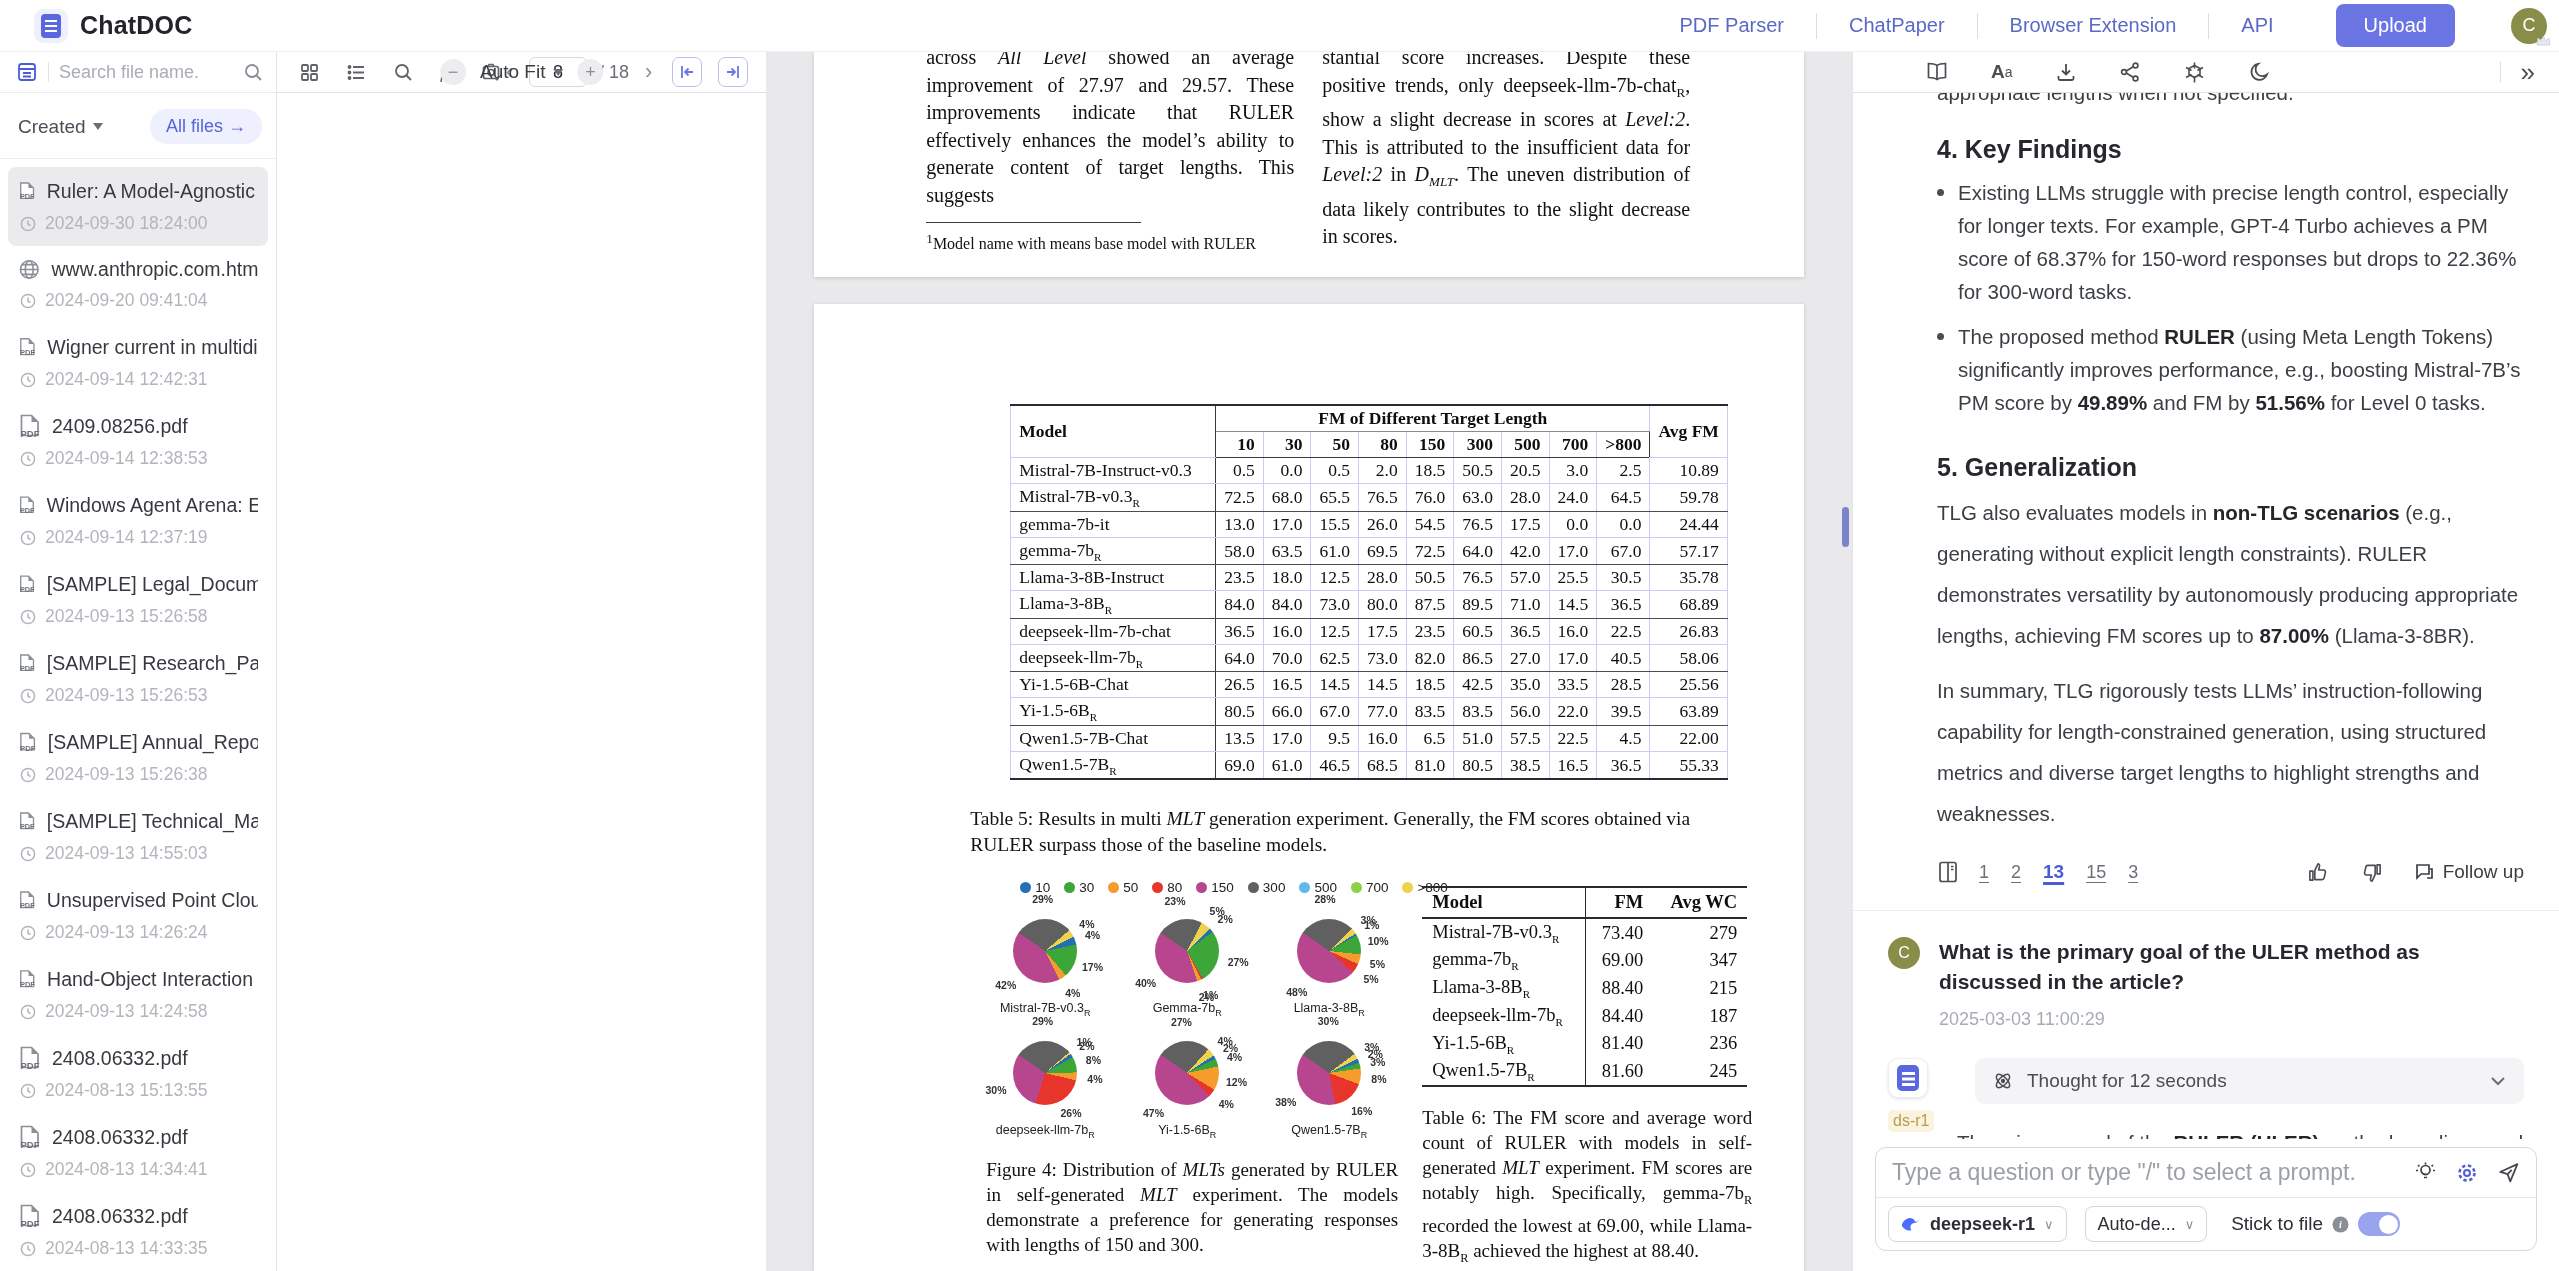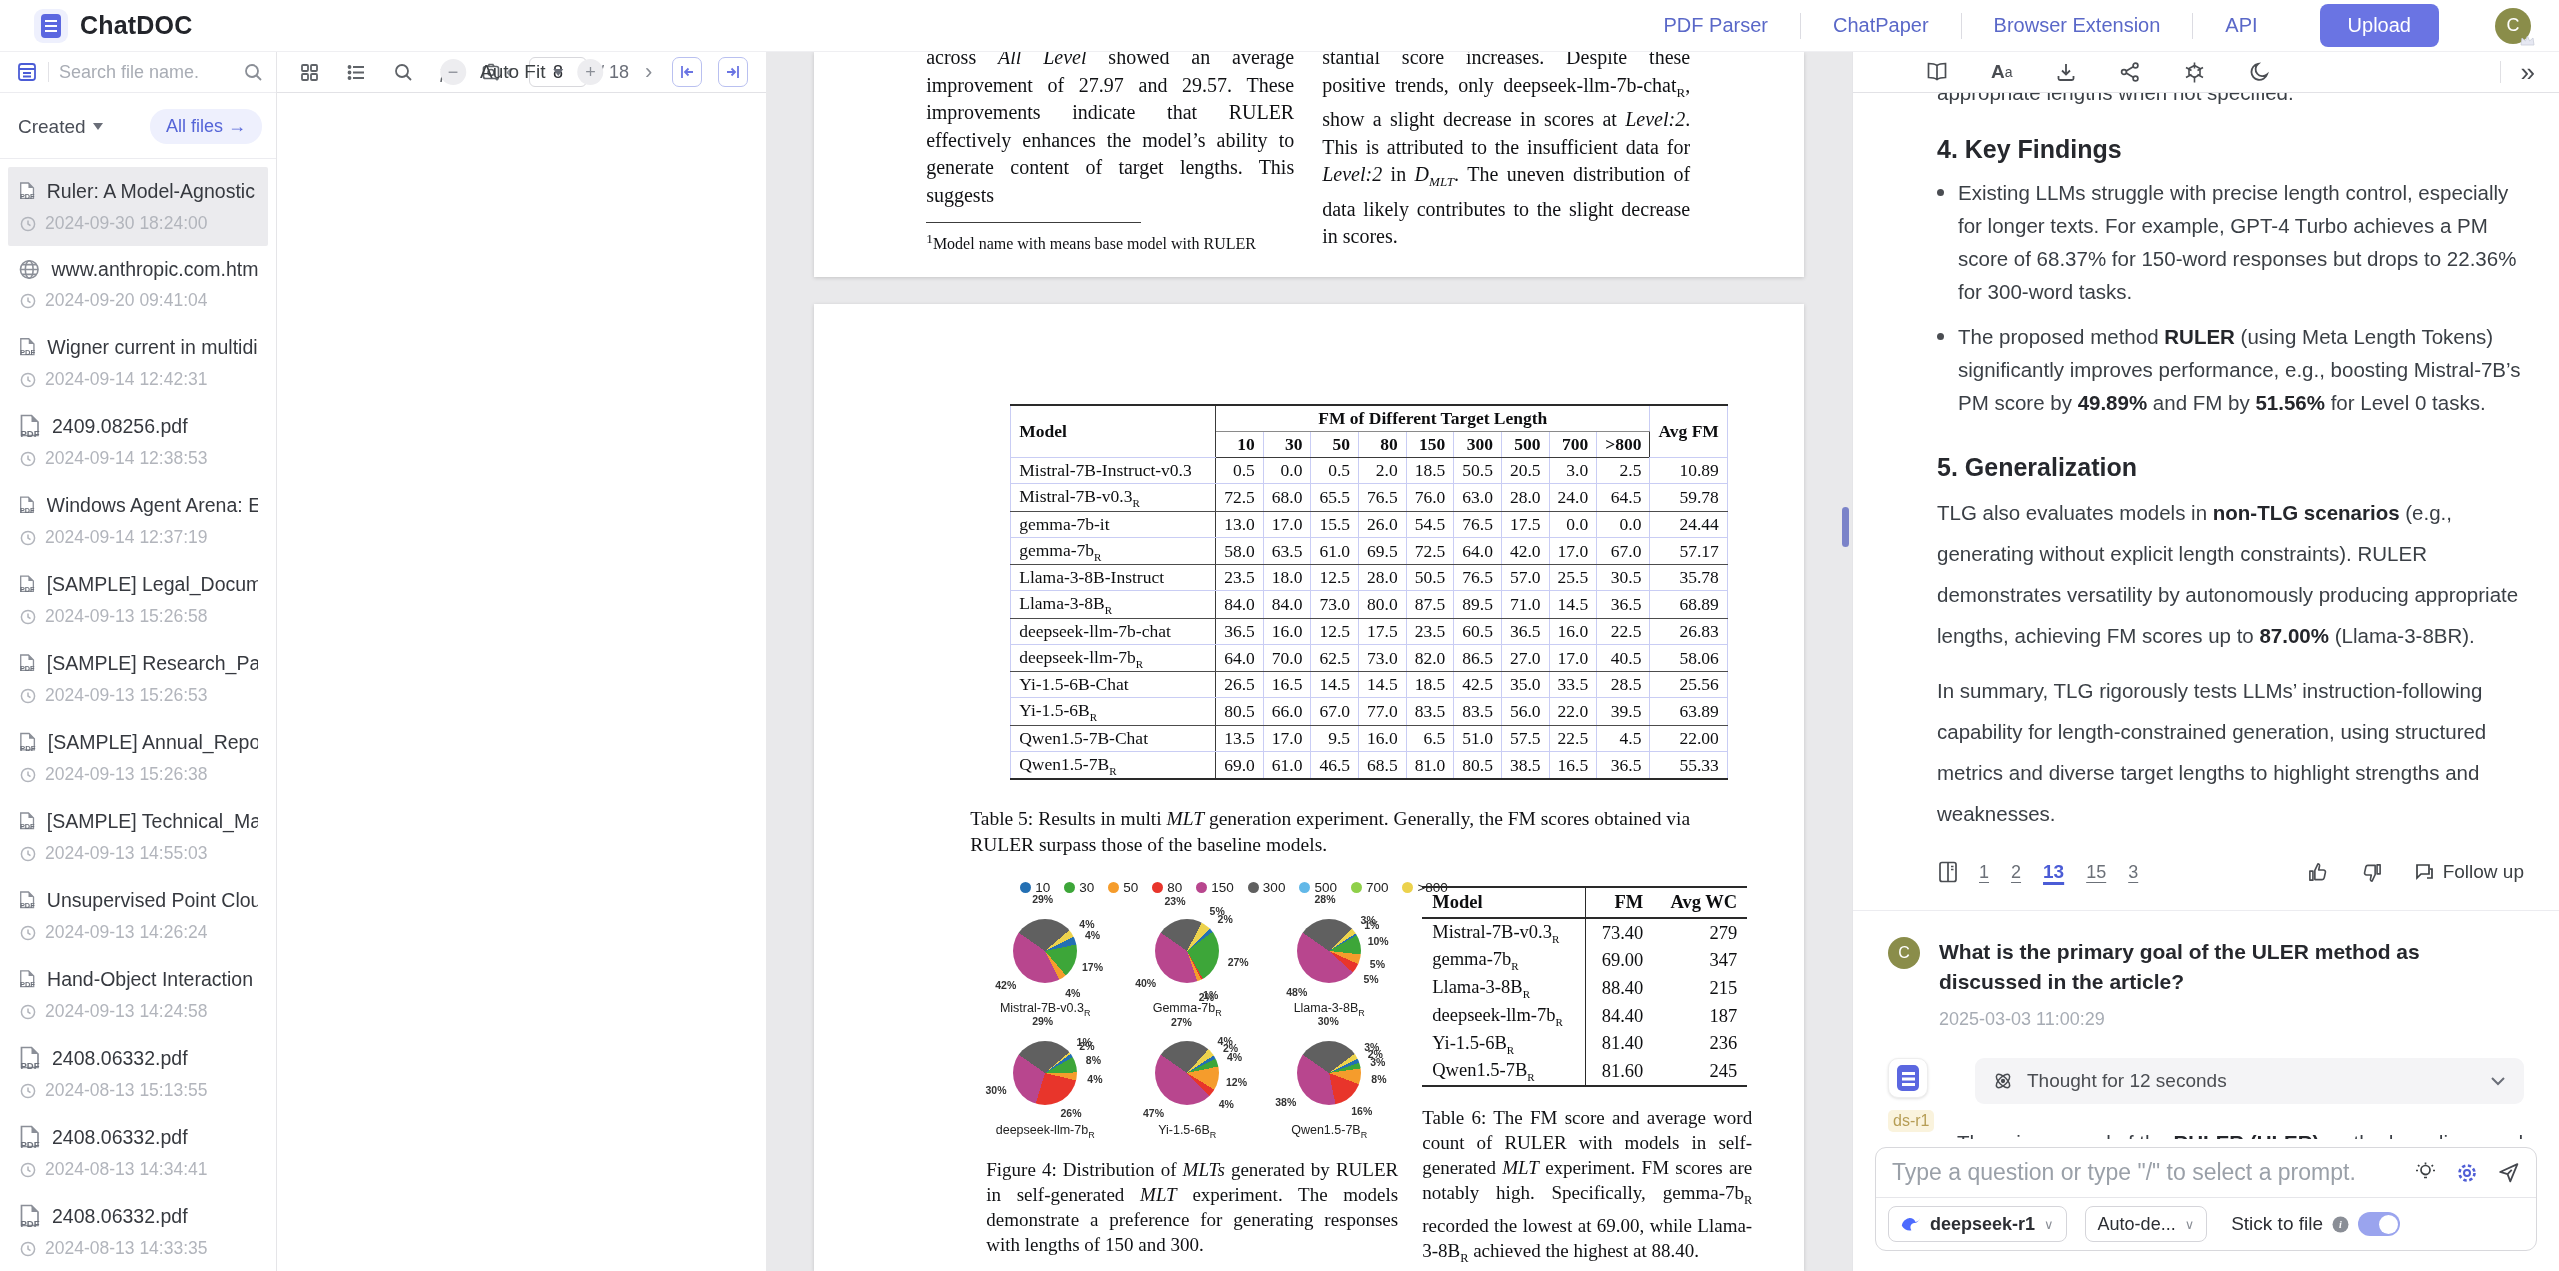--- a/index.html
+++ b/index.html
@@ -1,19 +1,19 @@
 <!DOCTYPE html>
 <html><head>
 <meta charset="utf-8">
 <style>
   * { margin:0; padding:0; box-sizing:border-box; }
   html,body { width:2559px; height:1271px; overflow:hidden; font-family:"Liberation Sans",sans-serif; background:#fff; color:#3c4043; }
   b{color:#24262b}
   
-  .hdr { height:52px; display:flex; align-items:center; padding:0 28px 0 34px; background:#fff; border-bottom:1px solid #efeff2;}
+  .hdr { height:52px; display:flex; align-items:center; padding:0 12px 0 34px; background:#fff; border-bottom:1px solid #efeff2;}
   .logo { display:flex; align-items:center; gap:12px; font-size:25px; font-weight:bold; color:#23252b; letter-spacing:.2px;}
   .logo-badge{width:34px;height:34px;border-radius:9px;background:#eef0fd;display:flex;align-items:center;justify-content:center;}
   .logo-doc{width:20px;height:24px;background:#5b67e0;border-radius:4px;position:relative;}
   .logo-doc:before{content:"";position:absolute;left:4px;top:6px;width:12px;height:2.5px;background:#fff;box-shadow:0 5px 0 #fff,0 10px 0 #fff;}
   .hdr-right{margin-left:auto;display:flex;align-items:center;gap:0;}
   .hdr-link{color:#5a68c8;font-size:20px;padding:0 32px;cursor:pointer;}
   .hdr-sep{width:1px;height:26px;background:#dcdce2;}
   .upload-btn{margin:0 30px;background:#6a74e3;color:#fff;font-size:20px;border:none;border-radius:8px;padding:10px 28px;cursor:pointer;}
   .avatar{width:36px;height:36px;border-radius:50%;background:#8a8d4a;color:#fff;font-size:18px;display:flex;align-items:center;justify-content:center;position:relative;margin-left:26px;}
   .avatar .crown{position:absolute;right:-4px;bottom:-3px;}
@@ -23,21 +23,21 @@
   .sidebar{width:277px;border-right:1px solid #e5e5e8;display:flex;flex-direction:column;background:#fff;}
   .side-search{height:41px;display:flex;align-items:center;gap:10px;padding:0 12px 0 16px;border-bottom:1px solid #ececf0;}
   .side-search .vr{width:1px;height:20px;background:#e2e2e6;}
   .side-search input{border:none;outline:none;flex:1;font-size:18px;color:#3c4043;min-width:0;}
   .side-search input::placeholder{color:#a9adb5;}
   .side-filter{display:flex;align-items:center;justify-content:space-between;padding:16px 14px 14px 18px;border-bottom:1px solid #ececf0;}
   .created{font-size:19px;color:#4a4e57;display:flex;align-items:center;gap:7px;cursor:pointer;}
   .caret{width:0;height:0;border-left:5.5px solid transparent;border-right:5.5px solid transparent;border-top:7px solid #6a6e78;}
   .allfiles{background:#eef0fd;color:#5565d8;font-size:18px;border-radius:17px;padding:7px 16px;cursor:pointer;white-space:nowrap;}
   .file-list{flex:1;overflow:hidden;padding:8px 8px;}
-  .file-item{padding:12px 10px 12px 10px;border-radius:2px;cursor:pointer;}
+  .file-item{padding:12px 10px 12px 10px;border-radius:8px;cursor:pointer;}
   .file-item.sel{background:#ebebee;}
   .f-row{display:flex;align-items:center;gap:11px;}
   .f-name{font-size:19.5px;color:#36393f;white-space:nowrap;overflow:hidden;}
   .f-date{display:flex;align-items:center;gap:9px;color:#b2b5bc;font-size:17.5px;margin:9px 0 0 2px;}
   
   .center{flex:1;display:flex;flex-direction:row;min-width:0;}
   .pdf-toolbar{height:41px;background:#fff;border-bottom:1px solid #e2e2e6;display:flex;align-items:center;padding:0 18px 0 22px;position:relative;color:#5f6368;}
   .tb-group{display:flex;align-items:center;gap:26px;}
   .zoom-group{position:absolute;left:50%;transform:translateX(-50%);display:flex;align-items:center;gap:14px;}
   .zoom-circle{width:26px;height:26px;border-radius:50%;background:#ededf0;color:#8a8e96;display:flex;align-items:center;justify-content:center;font-size:18px;cursor:pointer;}

